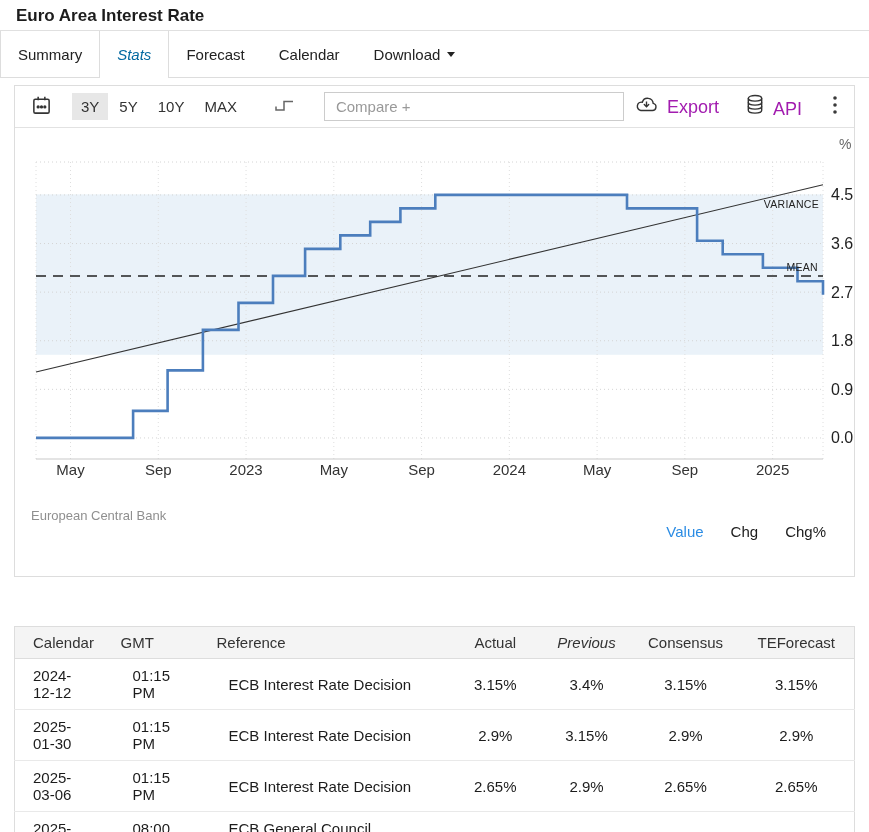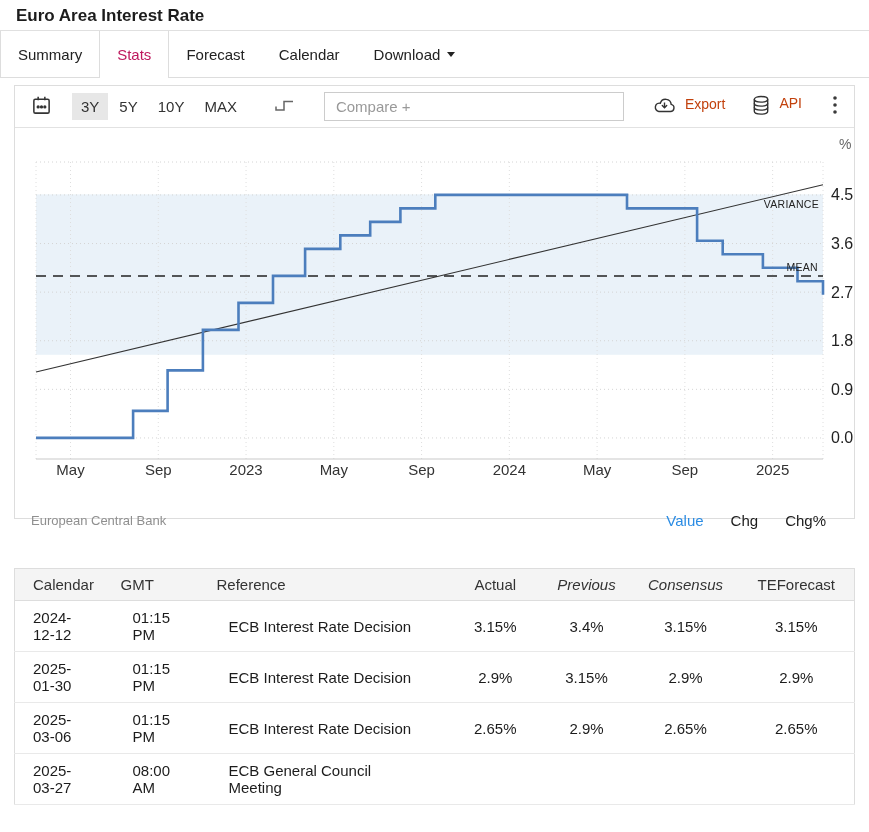--- a/index.html
+++ b/index.html
@@ -8,59 +8,59 @@
 
   
   .page-header { height: 31px; padding: 6px 16px 0; border-bottom: 1px solid #e0e0e0; }
   .page-title { font-size: 17px; font-weight: 700; color: #1c1c1c; }
 
   
   .tab-bar { display: flex; height: 47px; border-bottom: 1px solid #ddd; font-size: 15px; }
   .tab { display: flex; align-items: center; padding: 0 17px; cursor: pointer; position: relative; color: #222; }
   .tab.boxed { border-right: 1px solid #ddd; justify-content: center; }
   .tab.boxed-left { border-left: 1px solid #ddd; }
-  .tab.active { color: #be185d; background: #fff; }
+  .tab.active { color: #0369a1; background: #fff; font-style: italic; }
   .tab.active::after { content: ""; position: absolute; left: 0; right: 0; bottom: -1px; height: 1px; background: #fff; }
   .caret-down { display: inline-block; margin-left: 7px; width: 0; height: 0;
     border-left: 4.5px solid transparent; border-right: 4.5px solid transparent; border-top: 5px solid #222; }
 
   
-  .card { margin: 7px 14px 16px; border: 1px solid #ddd; height: 434px; position: relative; background: #fff; }
+  .card { margin: 7px 14px 16px; border: 1px solid #ddd; height: 492px; position: relative; background: #fff; }
   .toolbar { height: 42px; border-bottom: 1px solid #e2e2e2; display: flex; align-items: center; padding: 0 12px; }
   .icon-btn { background: none; border: none; display: flex; align-items: center; cursor: pointer; padding: 4px; }
   .range-group { display: flex; margin-left: 16px; gap: 2px; font-size: 15px; }
   .range-btn { border: none; background: transparent; font-size: 15px; color: #333; padding: 5px 9px; cursor: pointer;
     font-family: "Liberation Sans", sans-serif; }
   .range-btn.active { background: #e7e7e7; }
   .steptype-btn { margin-left: 24px; }
   .compare-input { margin-left: 24px; width: 300px; height: 29px; border: 1px solid #ccc; font-size: 15px;
     padding: 0 11px; color: #333; font-family: "Liberation Sans", sans-serif; outline: none; }
   .compare-input::placeholder { color: #999; }
   .toolbar-right { margin-left: auto; display: flex; align-items: center; gap: 14px; }
-  .tool-link { display: flex; align-items: flex-start; gap: 8px; background: none; border: none; font-size: 14px;
-    color: #c2410c; cursor: pointer; padding: 4px 6px; font-family: "Liberation Sans", sans-serif; }
+  .tool-link { display: flex; align-items: flex-end; gap: 8px; background: none; border: none; font-size: 18px;
+    color: #a21caf; cursor: pointer; padding: 4px 6px; font-family: "Liberation Sans", sans-serif; }
   .kebab-btn { padding: 2px 4px 2px 10px; }
 
   .chart-wrap { position: relative; height: 380px; }
   .chart-wrap svg { display: block; }
 
-  .chart-footer { height: 29px; display: flex; align-items: center; padding: 0 28px 4px 16px; }
+  .chart-footer { height: 29px; display: flex; padding: 0 28px 4px 16px; flex-direction: column; }
   .source-label { font-size: 13px; color: #8f8f8f; }
   .footer-links { margin-left: auto; display: flex; gap: 27px; font-size: 15px; }
   .flink { cursor: pointer; color: #1c1c1c; }
 
   
   .events-table { width: 841px; margin: 49px 14px 0; border-collapse: collapse; font-size: 15px; border: 1px solid #ddd; }
   .events-table th { background: #f4f4f4; font-weight: 400; color: #333; text-align: left;
     padding: 7px 12px; border-bottom: 1px solid #ddd; }
   .events-table td { padding: 8px 24px; border-bottom: 1px solid #e9e9e9; color: #1c1c1c; }
   .events-table th:first-child, .events-table td:first-child { padding-left: 18px; }
   .events-table th.num, .events-table td.num { text-align: center; }
   .col-calendar { width: 94px; } .col-gmt { width: 96px; } .col-ref { width: auto; }
-  .col-actual { width: 84px; } .col-prev { width: 92px; font-style: italic; } .col-cons { width: 106px; font-style: italic; } .col-tef { width: 116px; }
+  .col-actual { width: 84px; } .col-prev { width: 92px; font-style: italic; } .col-cons { width: 106px; } .col-tef { width: 116px; }
 </style>
 </head>
 <body>
 
 <div class="page-header">
   <span class="page-title">Euro Area Interest Rate</span>
 </div>
 
 <div class="tab-bar">
     <div class="tab boxed boxed-left">

